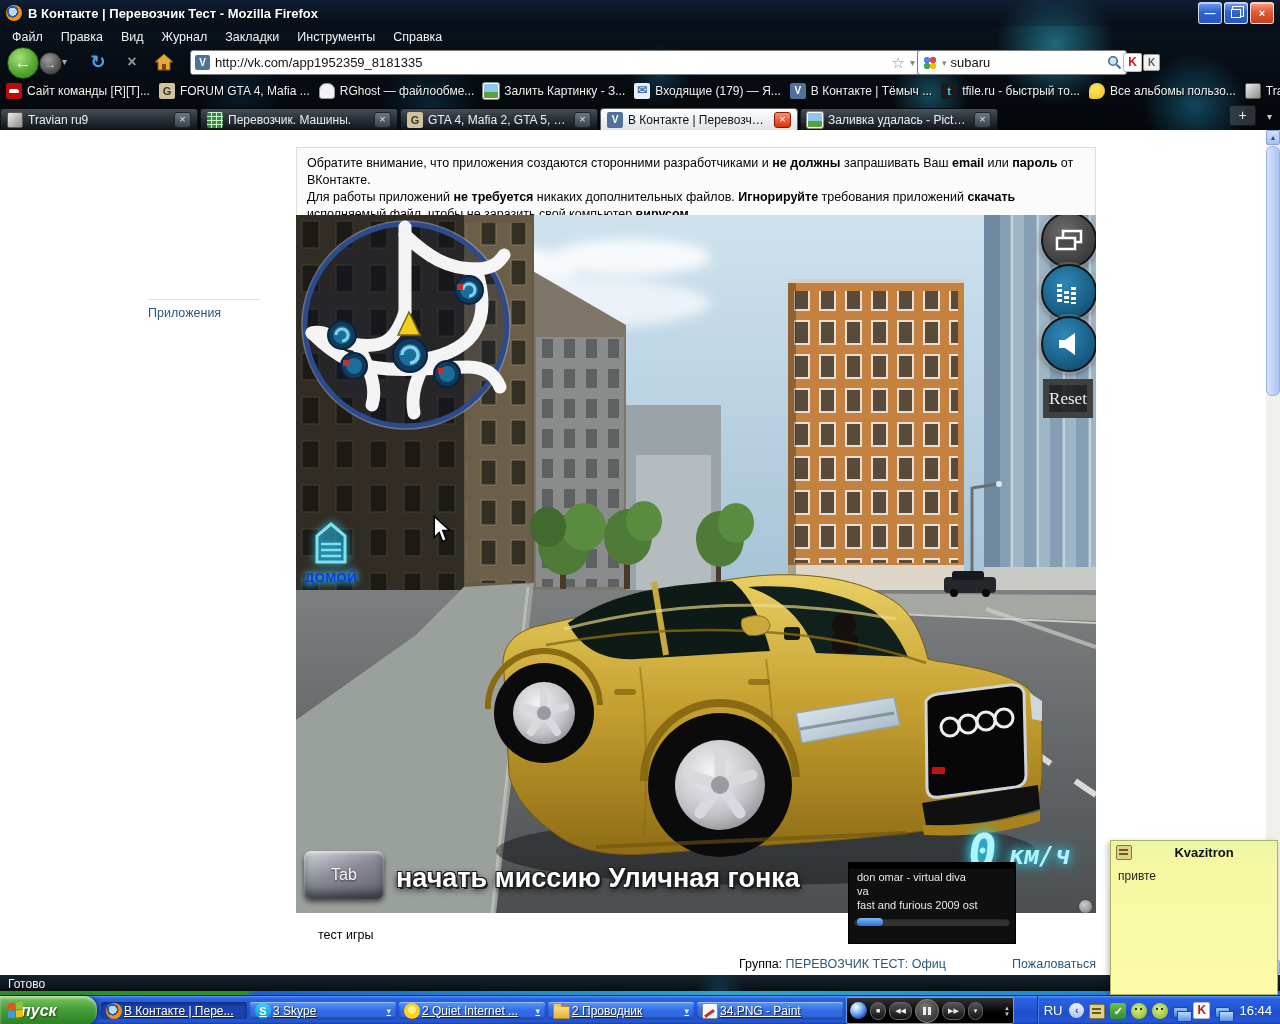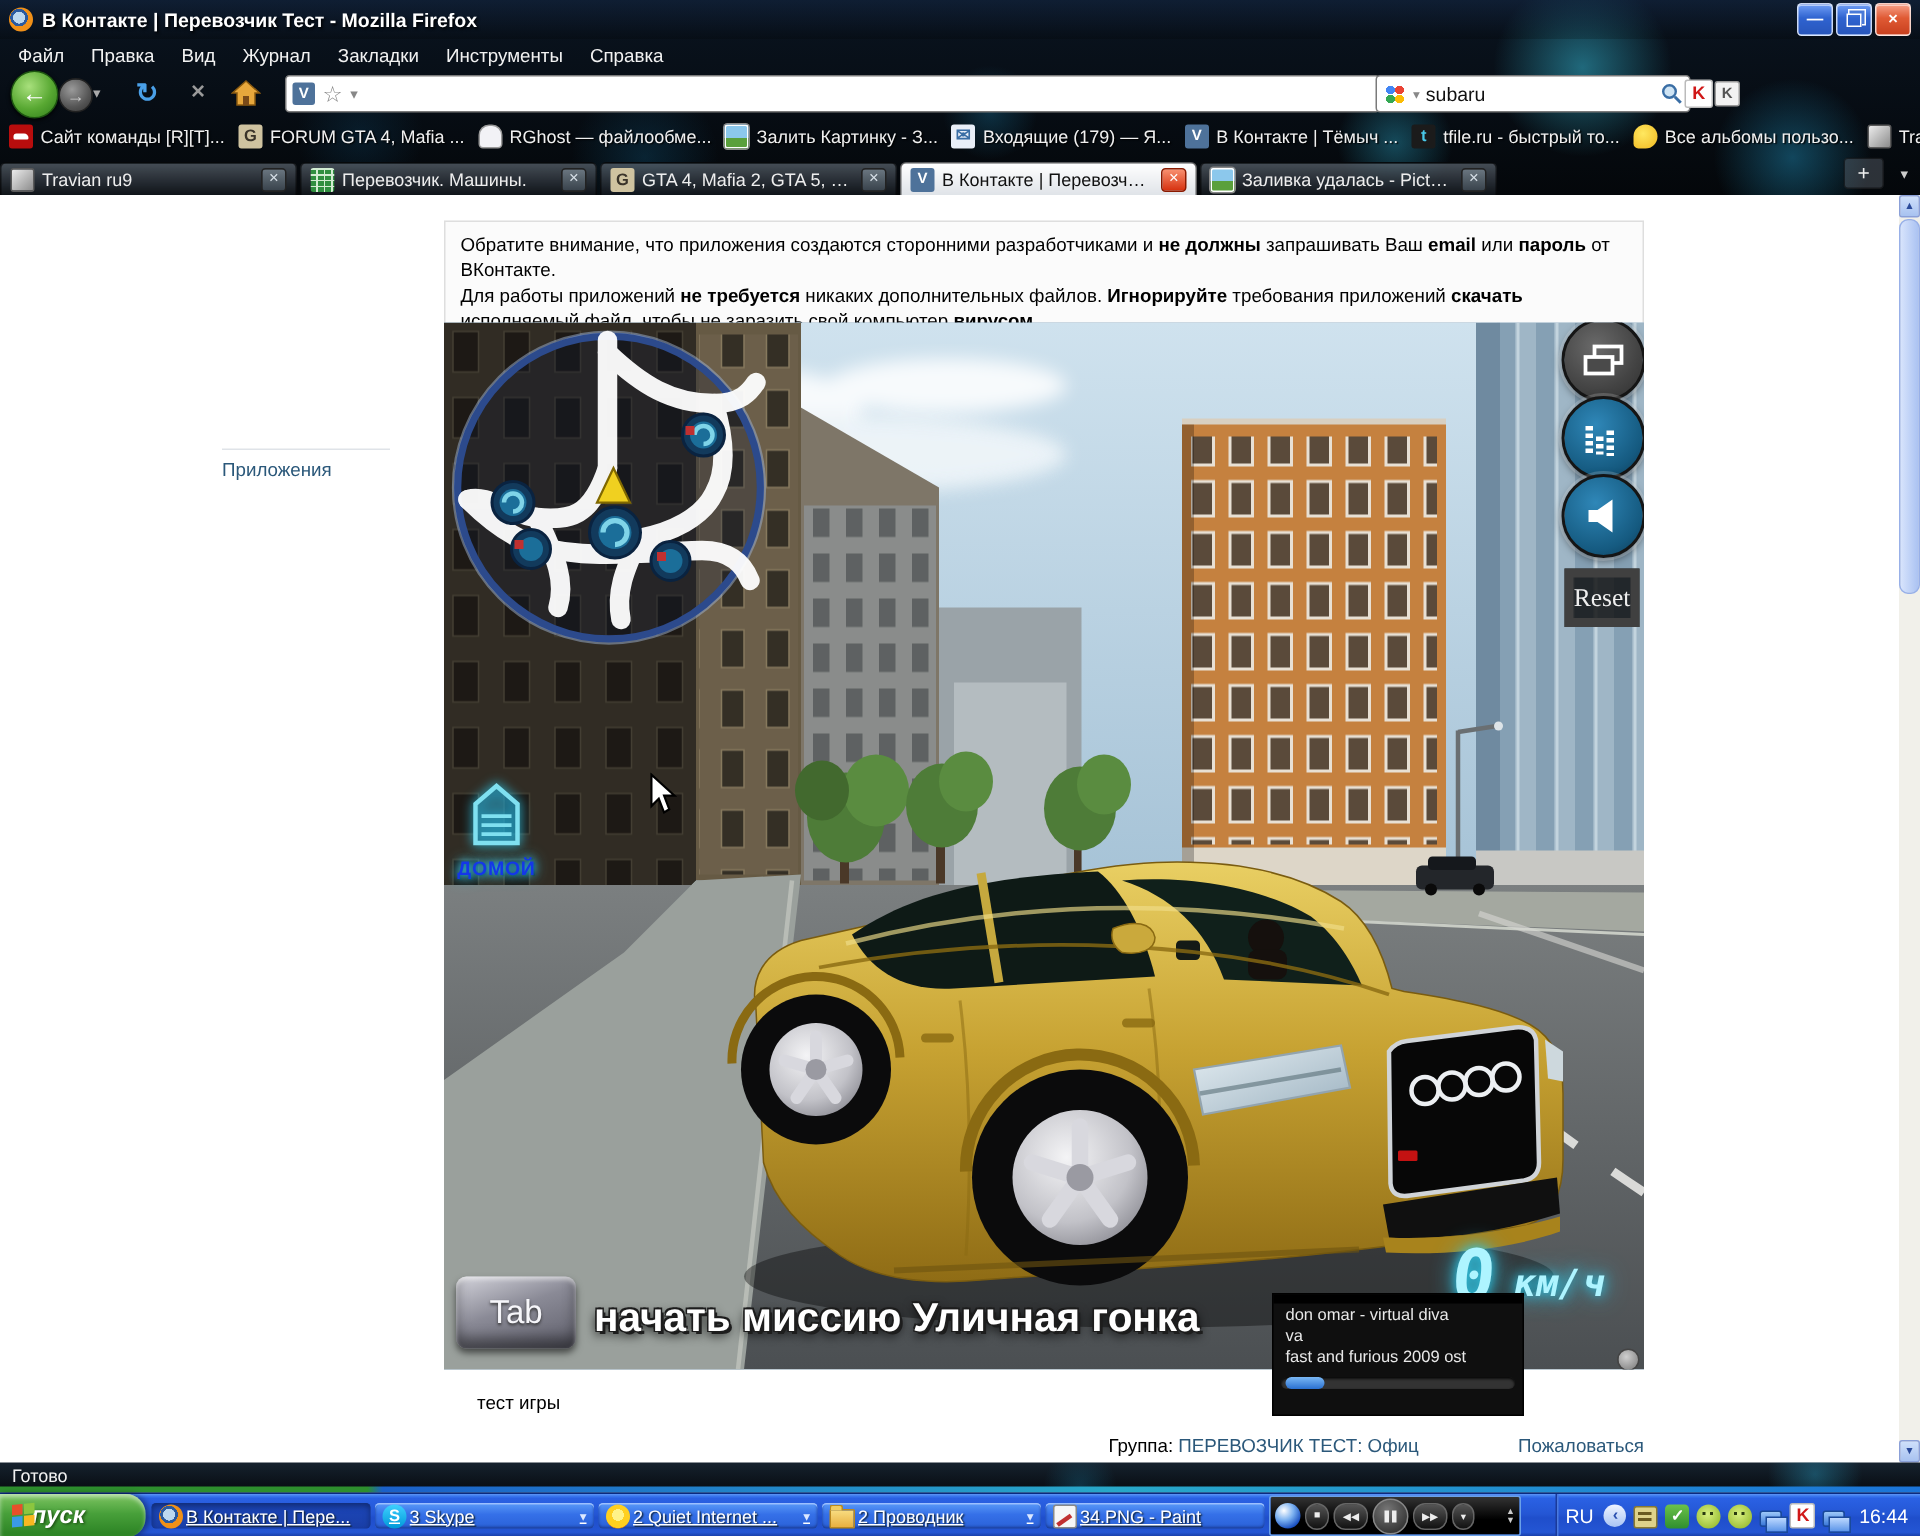--- a/index.html
+++ b/index.html
@@ -122,21 +122,21 @@
   .circle-btn{position:absolute;left:745px;width:52px;height:52px;border-radius:50%;border:2px solid #151515;
     display:flex;align-items:center;justify-content:center;box-shadow:0 0 0 2px rgba(255,255,255,.18),0 2px 6px rgba(0,0,0,.5);}
   .cb-gray{background:radial-gradient(circle at 40% 33%,#6a6a6a,#444 60%,#2e2e2e);}
   .cb-blue{background:radial-gradient(circle at 40% 33%,#2f87b8,#155a80 68%,#0e3a54);}
   .reset-btn{position:absolute;left:747px;top:164px;width:50px;height:39px;background:rgba(12,12,12,.82);border:6px solid #404040;
     color:#eee;font-family:"Liberation Serif",serif;font-size:17px;display:flex;align-items:flex-end;justify-content:center;padding-bottom:3px;box-sizing:border-box;}
   .tabkey{position:absolute;left:8px;top:636px;width:80px;height:48px;border-radius:7px;
     background:linear-gradient(160deg,#d4d4dc,#8a8a96 45%,#5e5e6a);
     box-shadow:inset 0 2px 3px rgba(255,255,255,.55),inset 0 -7px 9px rgba(0,0,0,.45),0 3px 5px rgba(0,0,0,.55);
     display:flex;align-items:center;justify-content:center;}
-  .tabkey span{color:#f6f6fa;font-size:22px;text-shadow:0 1px 2px #333;}
+  .tabkey span{color:#f6f6fa;font-size:16px;text-shadow:0 1px 2px #333;}
   .mission{position:absolute;left:100px;top:648px;font-size:27px;font-weight:bold;color:#fff;white-space:nowrap;
     text-shadow:2px 2px 0 #1d1d1d,-1px -1px 0 #1d1d1d,1px -1px 0 #1d1d1d,-1px 1px 0 #1d1d1d,0 3px 7px #000;}
   .speed{position:absolute;left:672px;top:612px;display:flex;gap:12px;align-items:flex-start;
     color:#aef4ff;text-shadow:0 0 8px #2ec8e8,0 0 16px #2ec8e8;}
   .speed .val{font-family:"DejaVu Sans Mono",monospace;font-size:48px;font-weight:bold;transform:skewX(-6deg);line-height:1;}
   .speed .unit{font-size:25px;font-weight:bold;font-style:italic;margin-top:14px;font-family:"DejaVu Sans Mono",monospace;}
   .corner-dot{position:absolute;left:782px;top:684px;width:13px;height:13px;border-radius:50%;
     background:radial-gradient(circle at 40% 35%,#cfcfcf,#787878);border:1px solid #444;}
 
   
@@ -233,20 +233,21 @@
       <div class="nav-glyph" style="left:86px;color:#4aa0e8;">↻</div>
       <div class="nav-glyph" style="left:120px;color:#9a9a9a;font-size:16px;">×</div>
       <div class="nav-glyph" style="left:152px;">
         <svg width="20" height="18" viewBox="0 0 20 18">
           <polygon points="10,1 19,9 16,9 16,17 4,17 4,9 1,9" fill="#e8a83c" stroke="#8a5a10" stroke-width="1"></polygon>
           <rect x="8" y="11" width="4" height="6" fill="#7a4a18"></rect>
         </svg>
       </div>
       <div class="urlbar">
         <span class="icon icon-vk" style="width:15px;height:15px;line-height:15px;">V</span>
+        <span class="url-text">http://vk.com/app1952359_8181335</span>
         <span class="url-star">☆</span>
         <span class="url-dd">▾</span>
       </div>
       <div class="searchbar">
         <span class="icon icon-google"></span>
         <span class="search-dd">▾</span>
         <span class="search-text">subaru</span>
         <svg width="15" height="15" viewBox="0 0 15 15">
           <circle cx="6" cy="6" r="4.2" fill="#cfe4f4" stroke="#3a6ea5" stroke-width="1.6"></circle>
           <line x1="9.5" y1="9.5" x2="13.5" y2="13.5" stroke="#3a6ea5" stroke-width="2"></line>
@@ -637,20 +638,27 @@
     <div>
         <div class="ln">don omar - virtual diva</div>
         <div class="ln">va</div>
         <div class="ln">fast and furious 2009 ost</div>
       </div>
     <div class="track">
         <div class="handle"></div>
       </div>
   </div>
 
+  <div class="note">
+    <div class="nh">
+      <span class="icon icon-clipboard"></span>
+      <span class="nt">Kvazitron</span>
+    </div>
+    <div class="nb">привте</div>
+  </div>
 
   <div class="statusbar">
     <span class="st">Готово</span>
   </div>
 
   <div class="taskbar">
     <div class="startbtn">
       <span class="flag"></span>
       <span class="stxt">пуск</span>
     </div>

